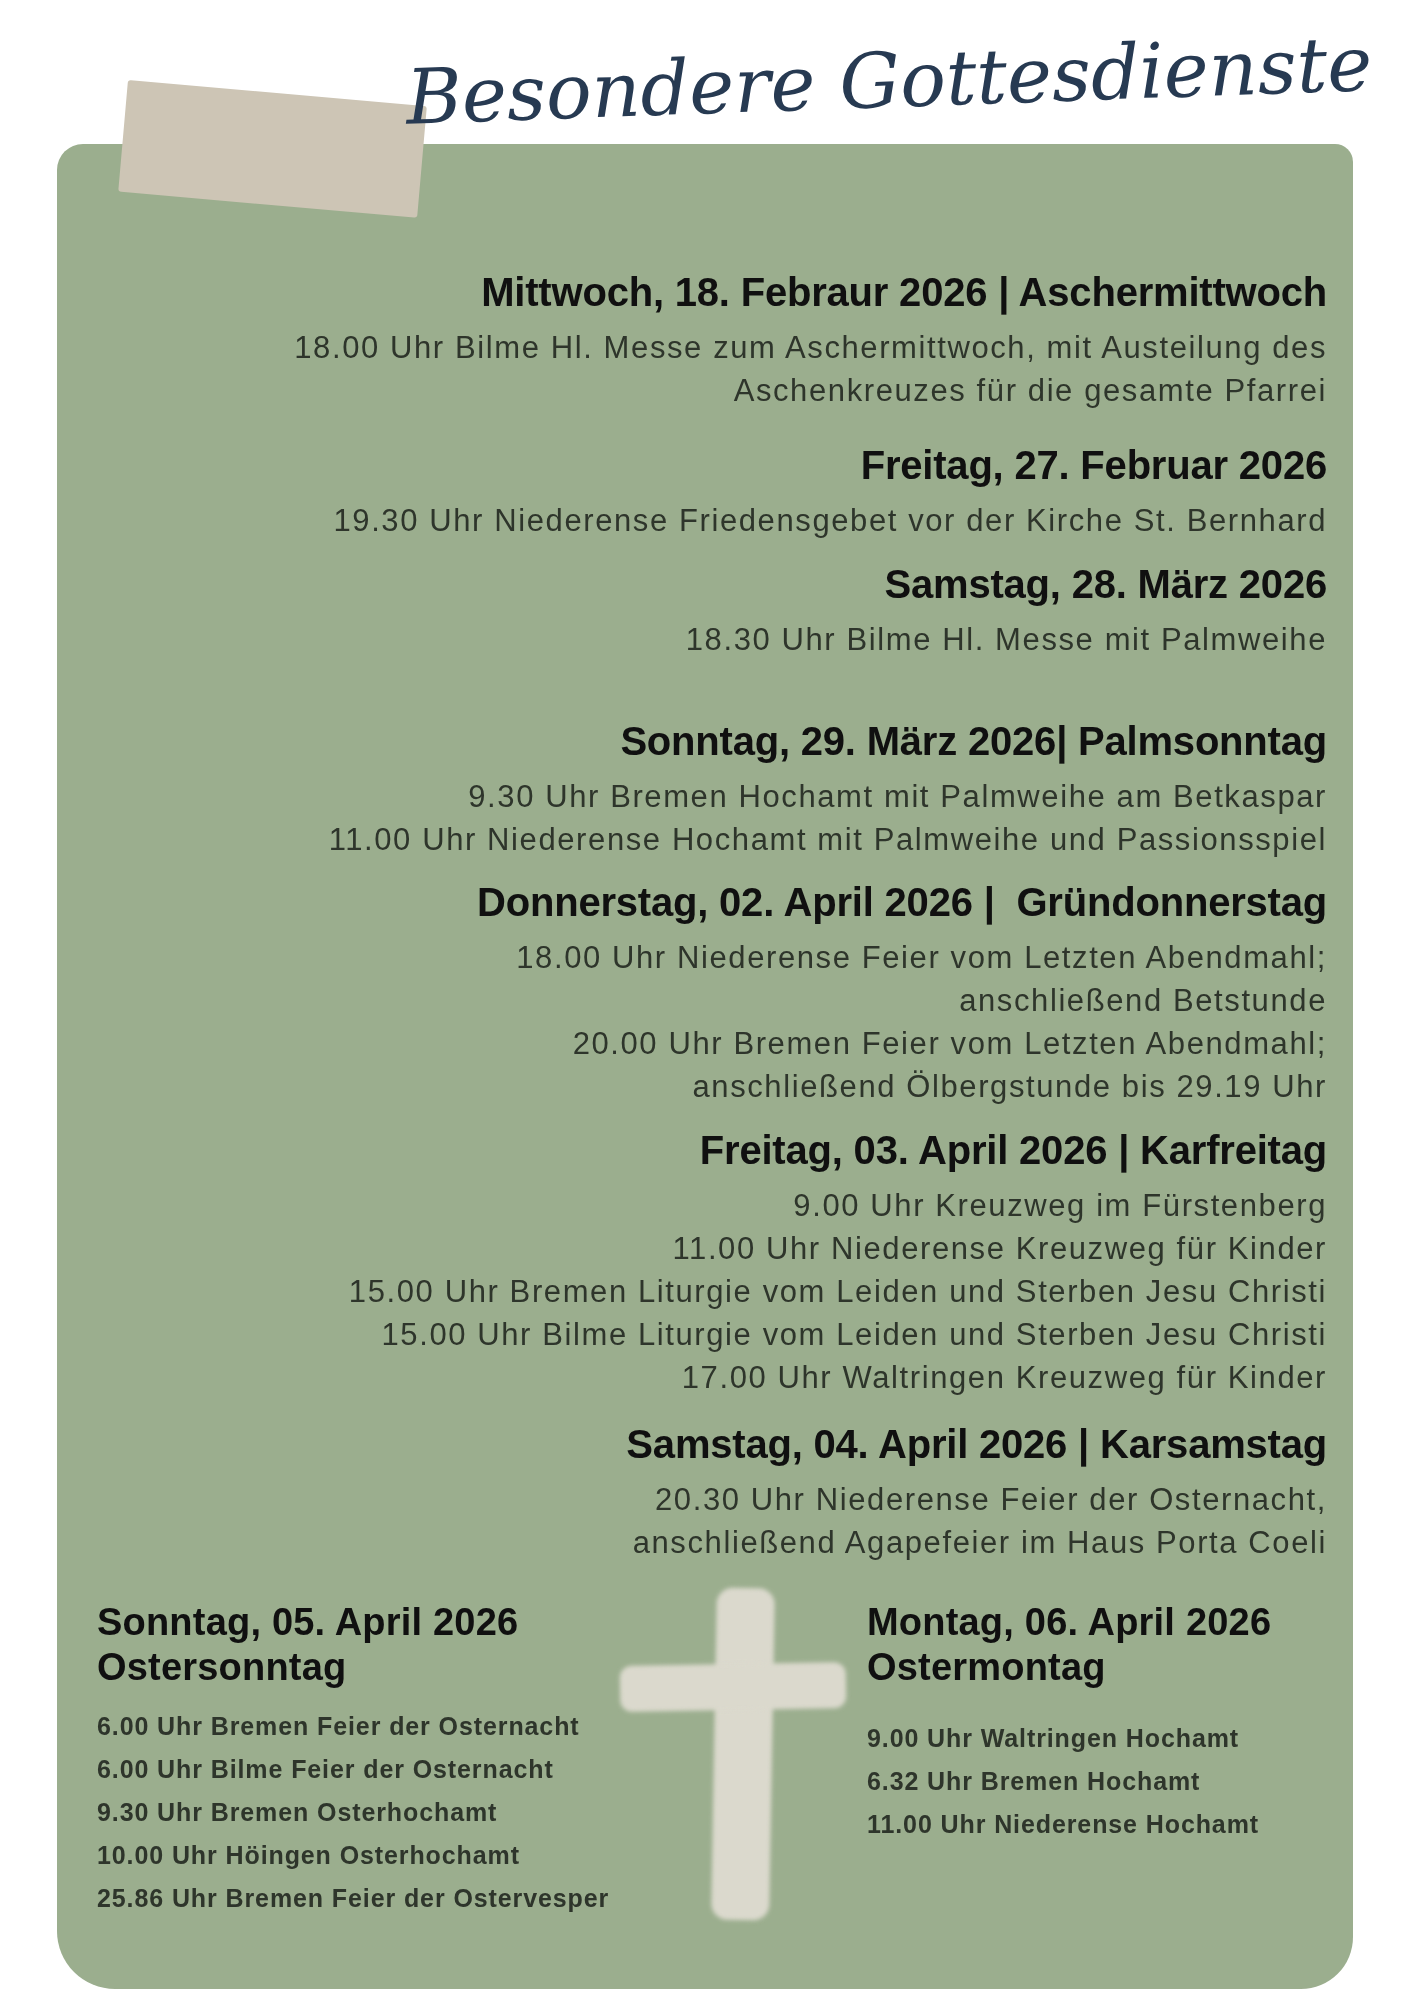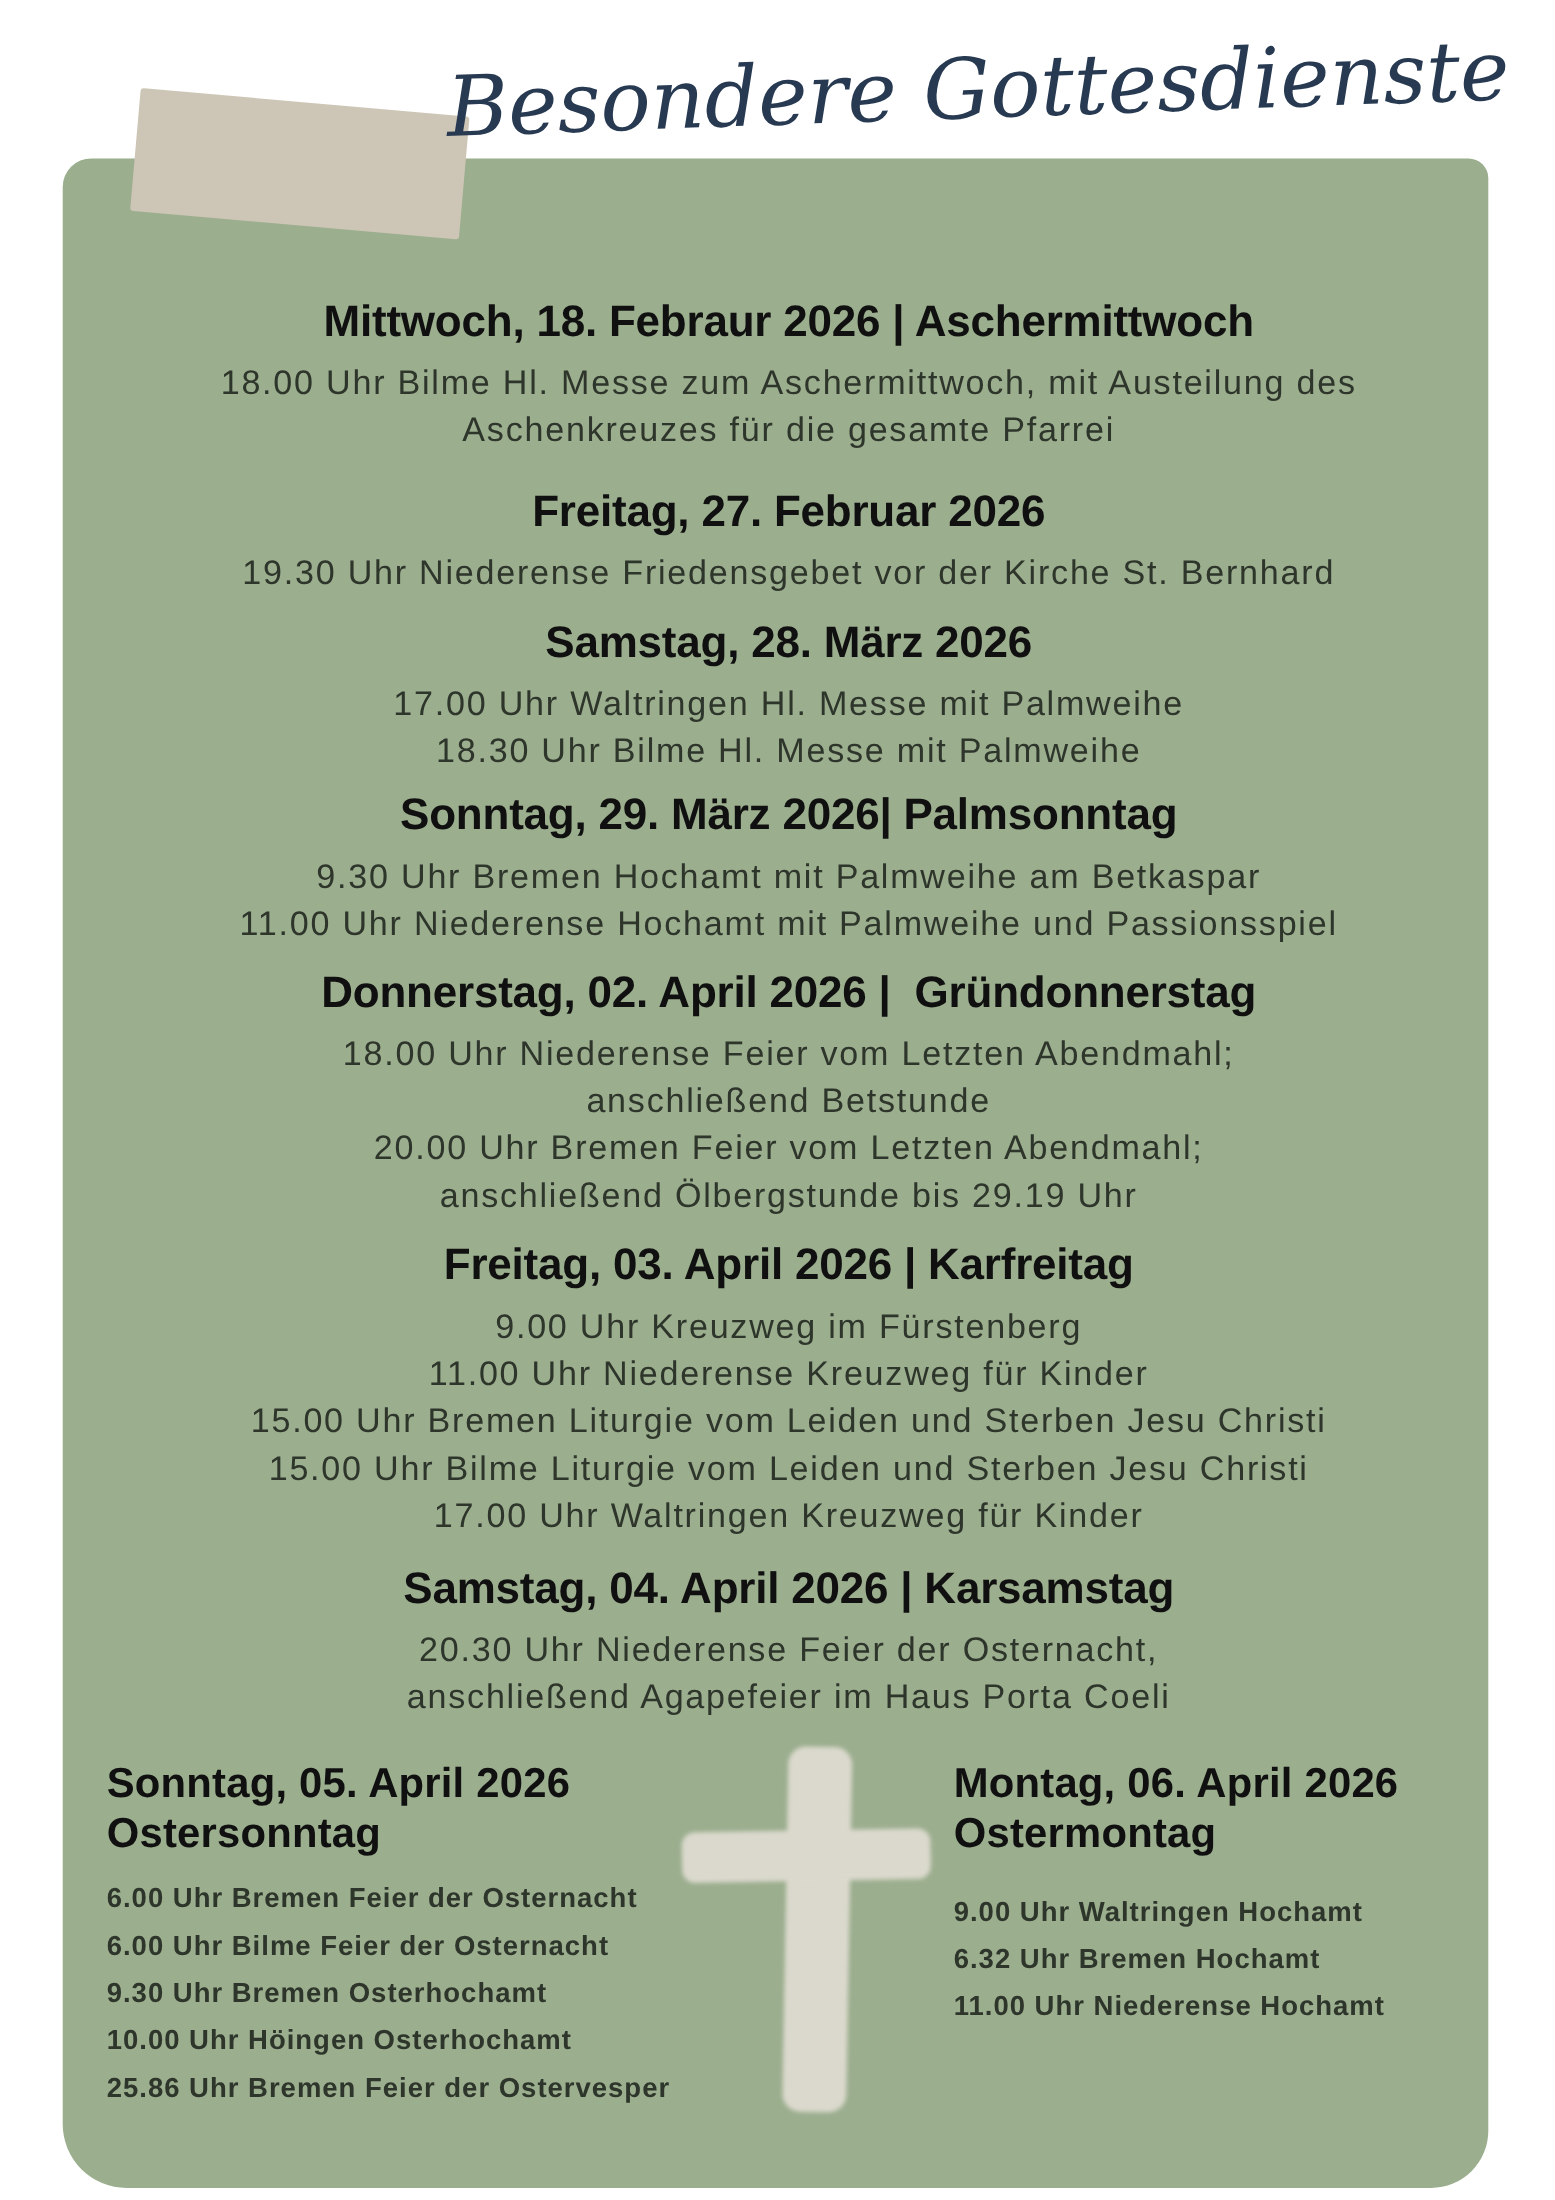--- a/index.html
+++ b/index.html
@@ -18,21 +18,21 @@
     transform:rotate(5deg);transform-origin:top left;
   }
   .script-title{
     position:absolute;top:12px;left:0;width:1372px;text-align:right;
     font-family:"DejaVu Serif",serif;font-style:italic;
     font-size:76px;line-height:104px;color:#273a52;
     transform:rotate(-2deg);transform-origin:right center;
     white-space:nowrap;
   }
   .section{
-    position:absolute;left:107px;width:1220px;text-align:center;color:#2e352b;
+    position:absolute;left:107px;width:1220px;text-align:right;color:#2e352b;
   }
   .sec-h{
     font-weight:bold;font-size:40px;line-height:44px;color:#101010;
     letter-spacing:-0.2px;white-space:pre-wrap;
   }
   .sec-body{margin-top:12px;}
   .sec-l{font-size:31px;line-height:43px;letter-spacing:1.6px;font-weight:300;}
   .col{position:absolute;color:#2e352b;text-align:left;}
   .col-h{font-weight:bold;font-size:38px;line-height:45px;color:#101010;letter-spacing:0.2px;}
   .col-l{font-size:25px;line-height:43px;letter-spacing:0.9px;font-weight:700;}
@@ -75,21 +75,20 @@
   <div class="section" style="top:443px">
     <div class="sec-h">Freitag, 27. Februar 2026</div>
     <div class="sec-body">
       <div class="sec-l">19.30 Uhr Niederense Friedensgebet vor der Kirche St. Bernhard</div>
     </div>
   </div>
 
   <div class="section" style="top:562px">
     <div class="sec-h">Samstag, 28. März 2026</div>
     <div class="sec-body">
-      <div class="sec-l">17.00 Uhr Waltringen Hl. Messe mit Palmweihe</div>
       <div class="sec-l">18.30 Uhr Bilme Hl. Messe mit Palmweihe</div>
     </div>
   </div>
 
   <div class="section" style="top:719px">
     <div class="sec-h">Sonntag, 29. März 2026| Palmsonntag</div>
     <div class="sec-body">
       <div class="sec-l">9.30 Uhr Bremen Hochamt mit Palmweihe am Betkaspar</div>
       <div class="sec-l">11.00 Uhr Niederense Hochamt mit Palmweihe und Passionsspiel</div>
     </div>

